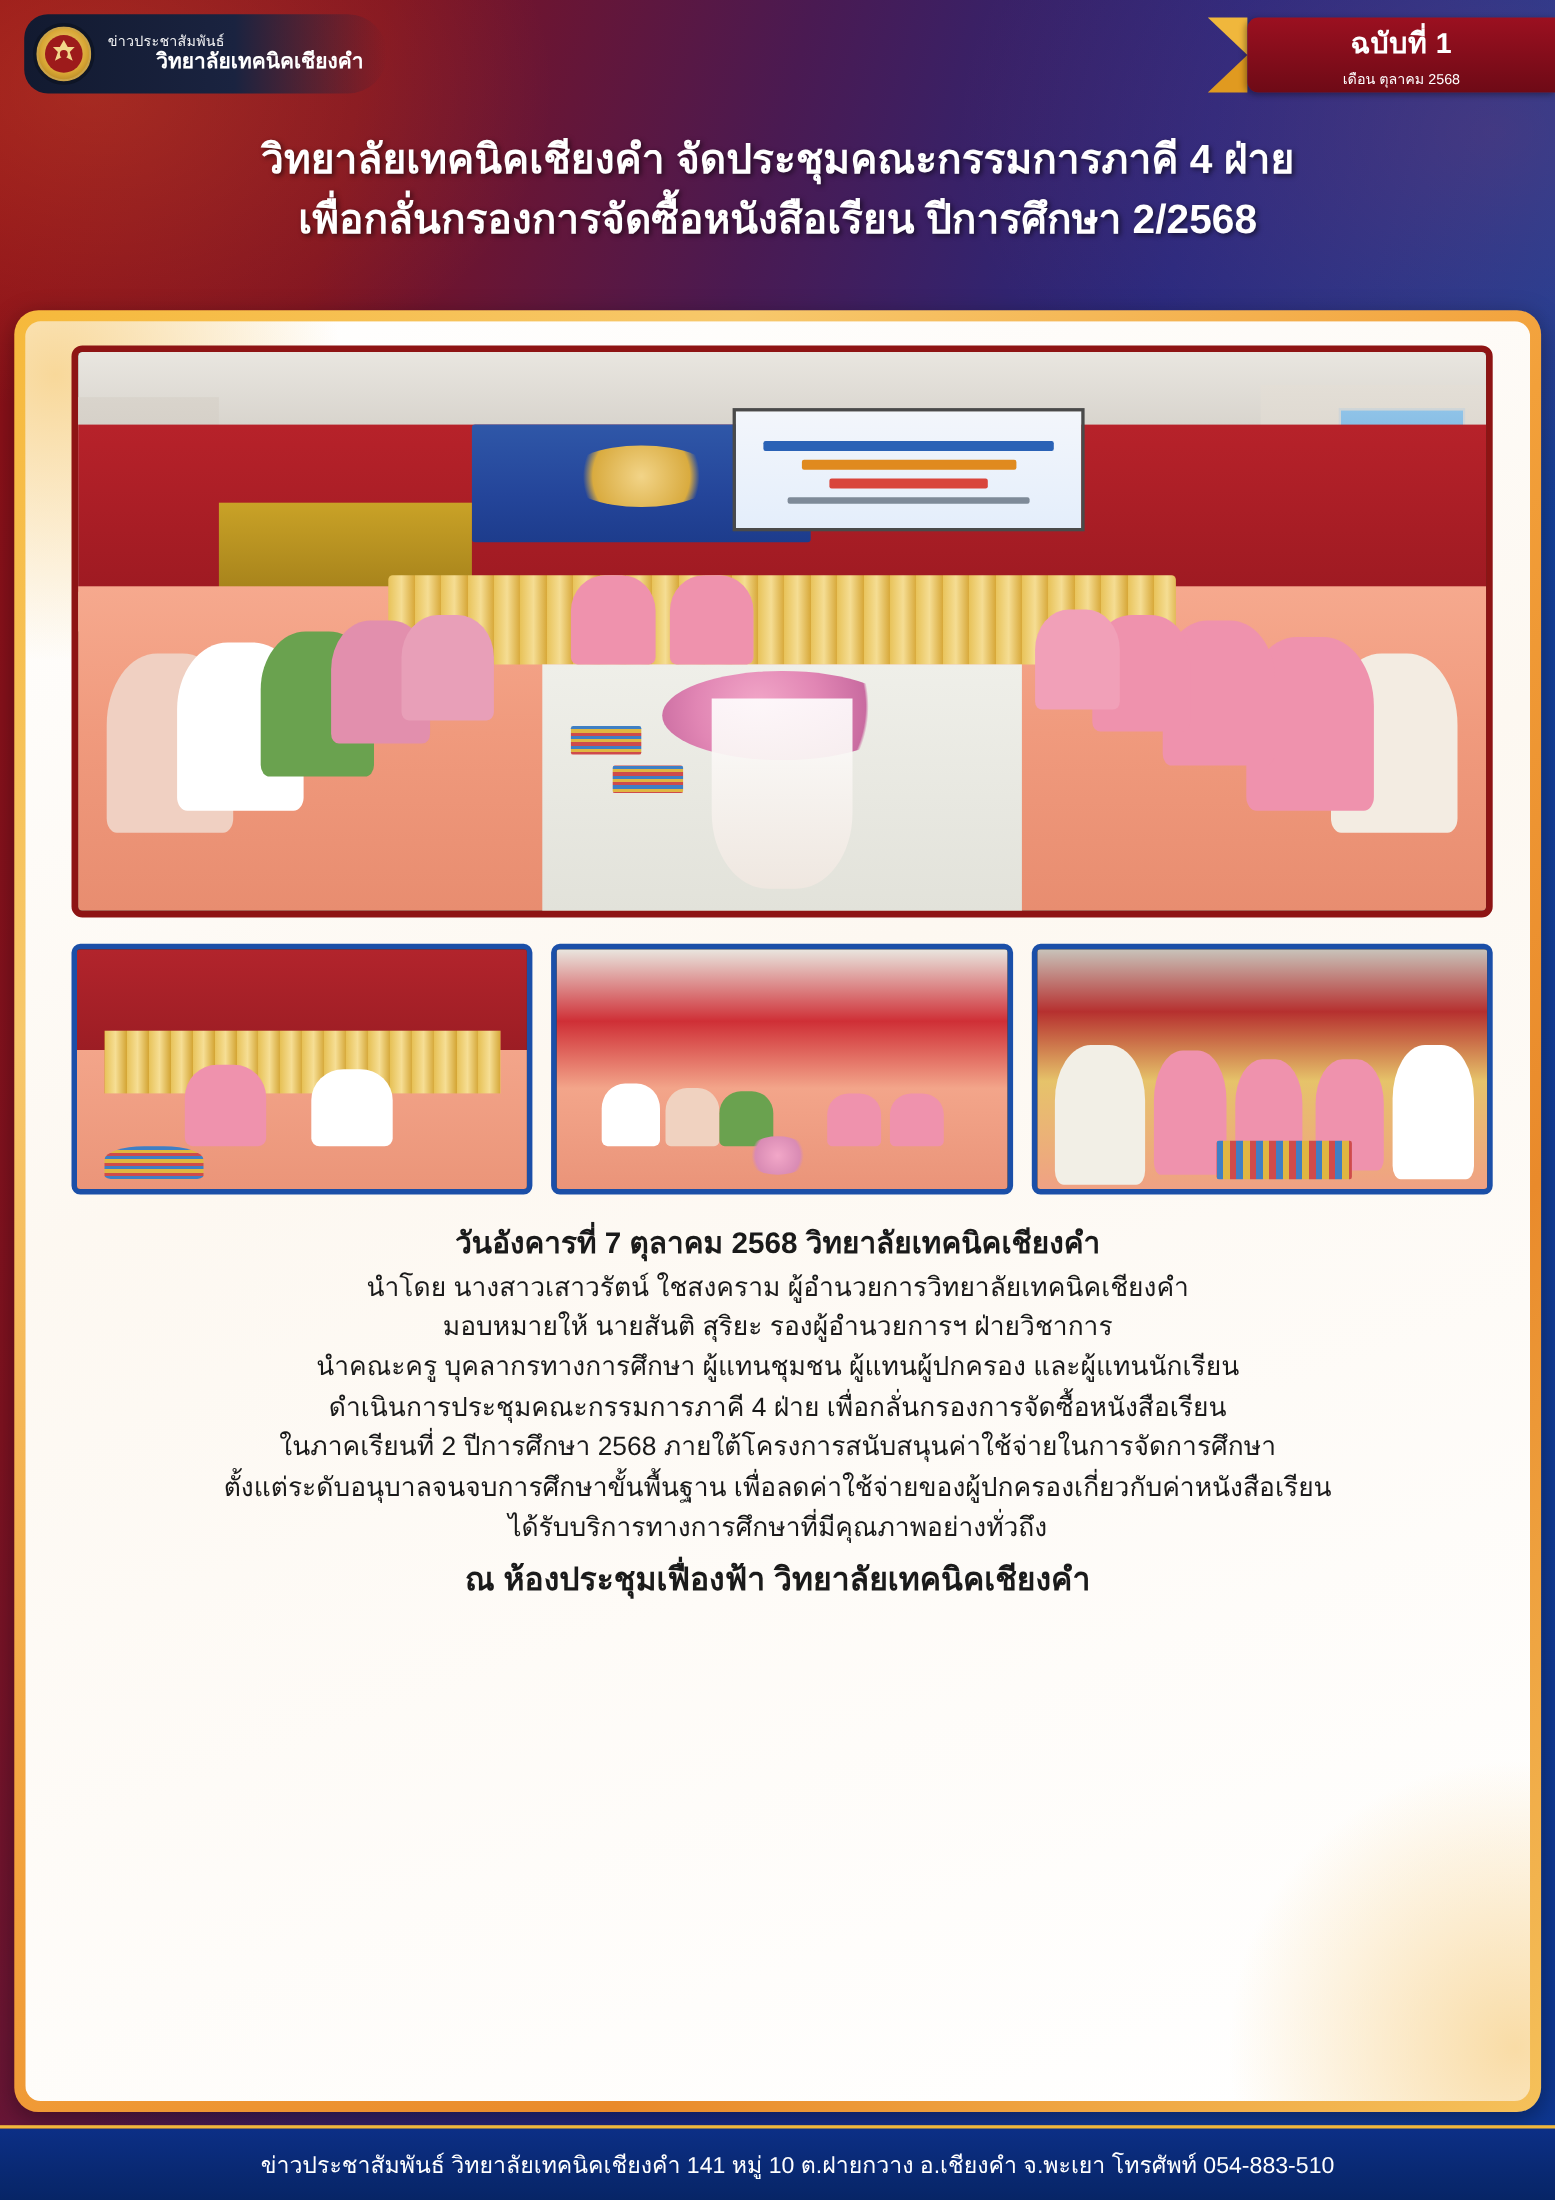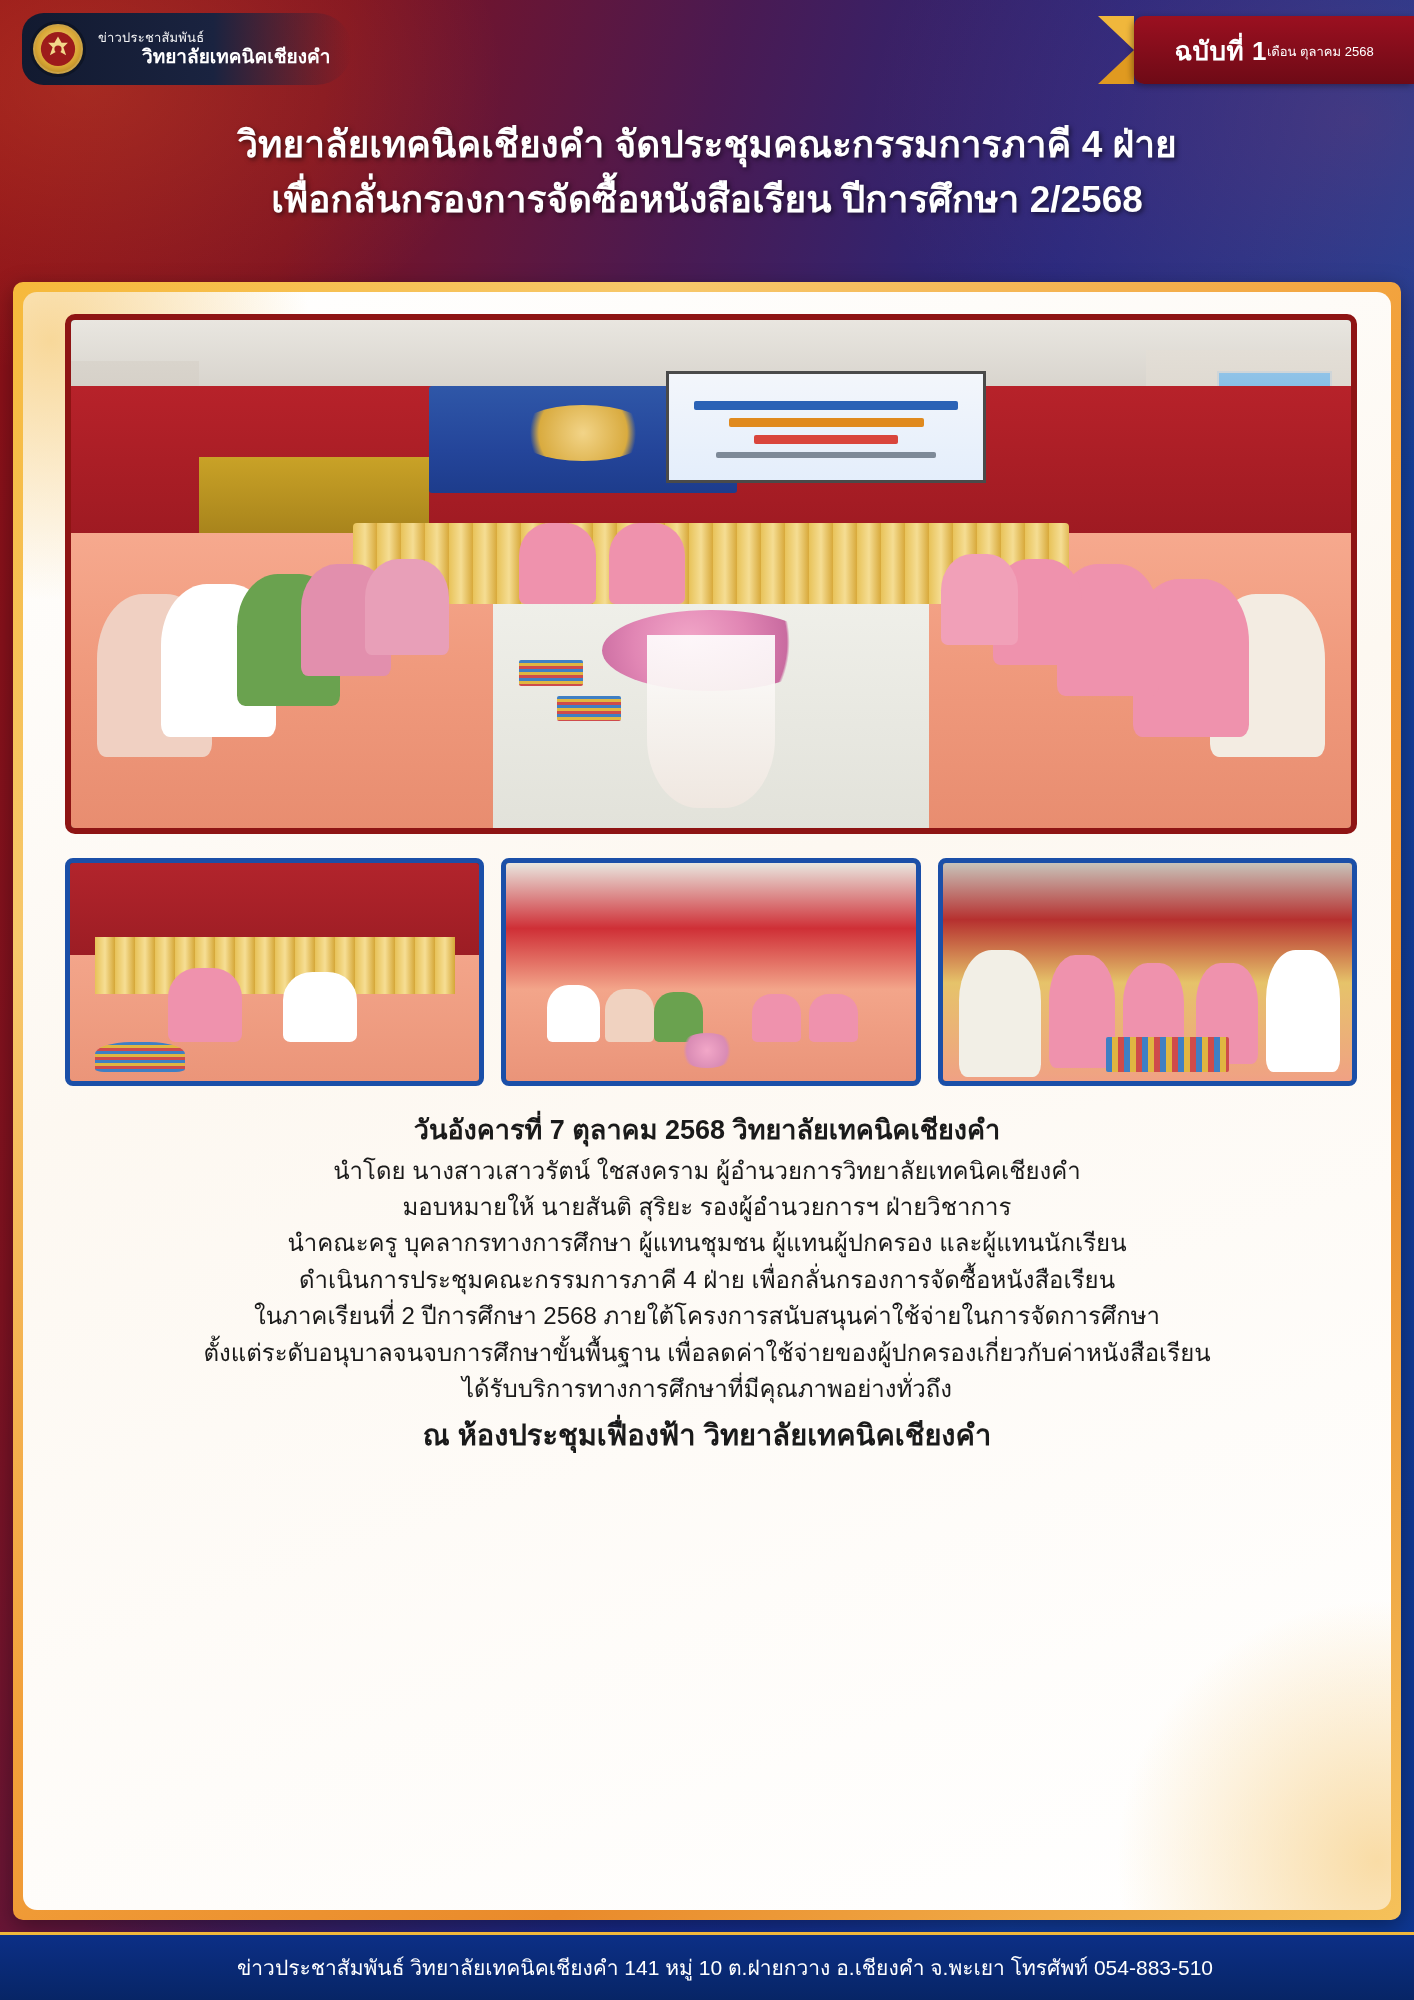--- a/index.html
+++ b/index.html
@@ -47,21 +47,21 @@
   .seal svg { width: 36px; height: 36px; }
   .brand-text { margin-left: 12px; color: #ffffff; line-height: 1.12; }
   .brand-text .line1 { font-size: 13px; letter-spacing: .2px; opacity: .95; }
   .brand-text .line2 { font-size: 19px; font-weight: bold; margin-left: 44px; }
 
   .issue-ribbon {
     position: absolute; right: 0; top: 16px;
     height: 68px; width: 280px;
     background: linear-gradient(180deg, #9b1020 0%, #6e0a16 100%);
     border-top-left-radius: 10px; border-bottom-left-radius: 10px;
-    display: flex; flex-direction: row; align-items: center; justify-content: center;
+    display: flex; flex-direction: column; align-items: center; justify-content: center;
     color: #fff;
     box-shadow: -2px 2px 6px rgba(0,0,0,0.35);
   }
   .issue-ribbon .issue-no { font-size: 26px; font-weight: bold; letter-spacing: .5px; }
   .issue-ribbon .issue-month { font-size: 13px; margin-top: 2px; }
   .ribbon-fold {
     position: absolute; right: 280px; top: 16px;
     width: 0; height: 0;
     border-top: 34px solid #f0b73c;
     border-bottom: 34px solid #e09a20;
@@ -76,21 +76,21 @@
   .title-wrap h1 {
     font-size: 37px; line-height: 1.48; font-weight: bold;
     color: #ffffff;
     text-shadow: 2px 2px 5px rgba(0,0,0,0.55);
   }
 
   
   .card {
     position: absolute;
     left: 13px; top: 282px; width: 1388px; height: 1638px;
-    border-radius: 10px;
+    border-radius: 22px;
     padding: 10px;
     background: linear-gradient(135deg, #f6b93b 0%, #f7c86b 22%, #f2a03a 48%, #e98a2b 72%, #f5c15a 100%);
     box-shadow: 0 6px 22px rgba(0,0,0,0.35);
   }
   .card-inner {
     width: 100%; height: 100%;
     border-radius: 14px;
     background:
       radial-gradient(ellipse 420px 420px at 2% 3%, #f8d89a 0%, rgba(248,216,154,0) 62%),
       radial-gradient(ellipse 420px 420px at 99% 97%, #f9dca6 0%, rgba(249,220,166,0) 62%),

